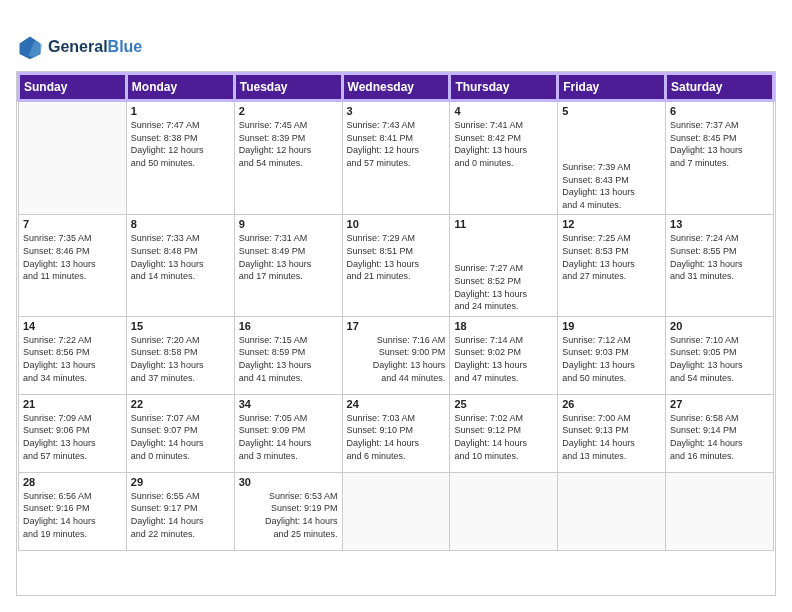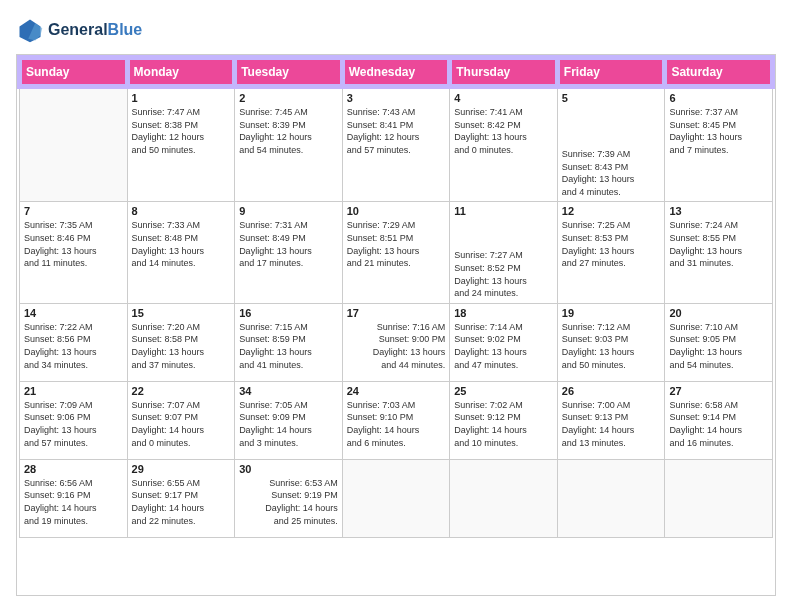--- a/index.html
+++ b/index.html
@@ -15,20 +15,21 @@
       height: 612px;
       padding: 16px;
       display: flex;
       flex-direction: column;
     }
     .header {
       display: flex;
       justify-content: space-between;
       align-items: flex-start;
       margin-bottom: 10px;
+      margin-top: 17px;
     }
     .logo {
       display: flex;
       align-items: center;
       gap: 4px;
     }
     .logo-icon {
       width: 28px;
       height: 28px;
     }
@@ -49,27 +50,27 @@
       border: 1px solid #ccc;
       border-collapse: collapse;
       width: 100%;
     }
     .calendar table {
       width: 100%;
       border-collapse: collapse;
       table-layout: fixed;
     }
     .calendar thead tr th {
-      background: #ec4899;
+      background: #4c1d95;
       color: #fff;
       font-size: 12px;
       font-weight: bold;
       padding: 5px 4px;
       text-align: left;
-      border: 5px solid #c4b5fd;
+      border: 3px solid #c4b5fd;
     }
     .calendar tbody tr td {
       vertical-align: top;
       border: 1px solid #ccc;
       padding: 3px 4px;
       font-size: 9.5px;
       color: #333;
       height: 78px;
       width: calc(100% / 7);
     }

